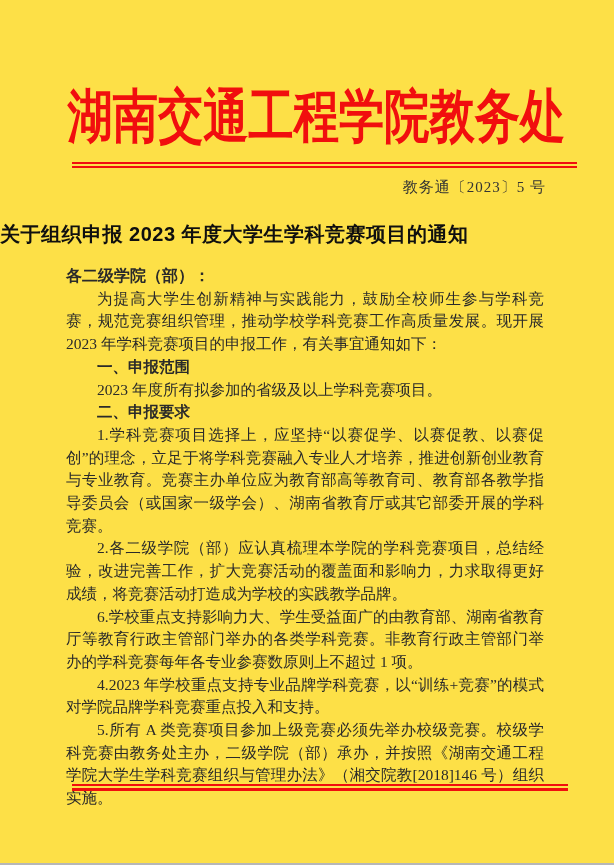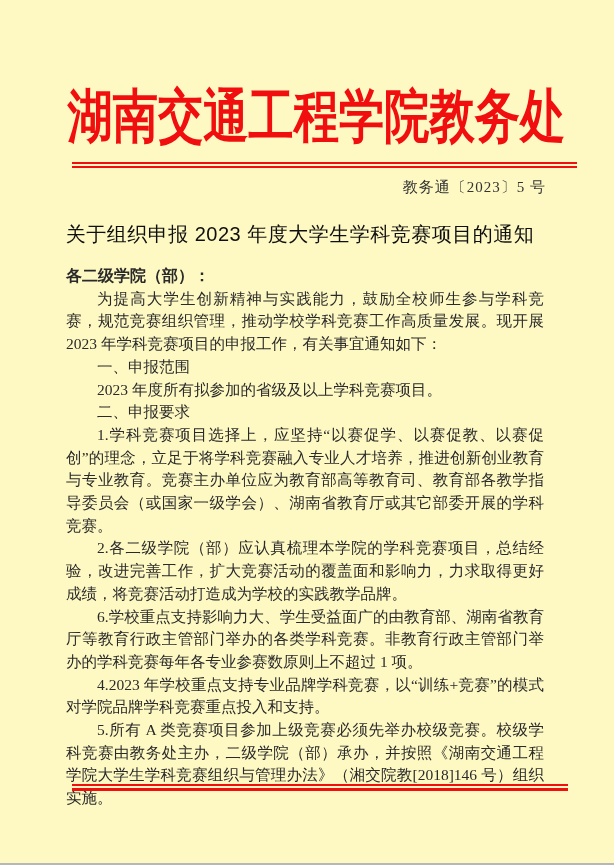--- a/index.html
+++ b/index.html
@@ -1,20 +1,20 @@
 <!DOCTYPE html>
 <html style="--red: #f10e0e; --text: #2a2a2a; --heading: #0f0f0f; --edge: #b7b7b7;"><head>
 <meta charset="utf-8">
 <style>
   html, body { margin: 0; padding: 0; background: #ffffff; }
   .page {
     position: relative;
     width: 614px;
     height: 865px;
-    background: #fef9c3;
+    background: #fde047;
     overflow: hidden;
     font-family: "Liberation Serif", "DejaVu Serif", serif;
     color: var(--text, #2a2a2a);
   }
   
   .letterhead {
     padding-top: 84px;
     text-align: center;
     font-family: "DejaVu Serif", "Liberation Serif", serif;
     font-weight: bold;
@@ -45,23 +45,23 @@
     padding-right: 68px;
     text-align: right;
     font-size: 15px;
     line-height: 20px;
     letter-spacing: 1px;
     color: #333333;
     padding-left: 19px;
   }
   .notice-title {
     margin: 24px 14px 0 0;
-    text-align: center;
+    text-align: left;
     font-family: "Liberation Sans", "DejaVu Sans", sans-serif;
-    font-weight: normal;
+    font-weight: bold;
     font-size: 20px;
     line-height: 27px;
     letter-spacing: 0.5px;
     color: var(--heading, #0f0f0f);
   }
   .body-block {
     margin: 17px 70px 0 66px;
     font-size: 15.5px;
     line-height: 22.7px;
     text-align: justify;
@@ -70,21 +70,21 @@
   .body-block p { margin: 0; padding: 0; }
   .para { text-indent: 31px; }
   .salutation {
     font-family: "Liberation Sans", "DejaVu Sans", sans-serif;
     font-weight: bold;
     font-size: 16px;
     text-indent: 0;
   }
   .section-heading {
     font-family: "Liberation Sans", "DejaVu Sans", sans-serif;
-    font-weight: normal;
+    font-weight: bold;
     font-size: 15.5px;
   }
   .page-bottom-edge {
     position: absolute;
     left: 0; bottom: 0;
     width: 100%; height: 2px;
     background: var(--edge, #b7b7b7);
   }
 </style>
 </head>

